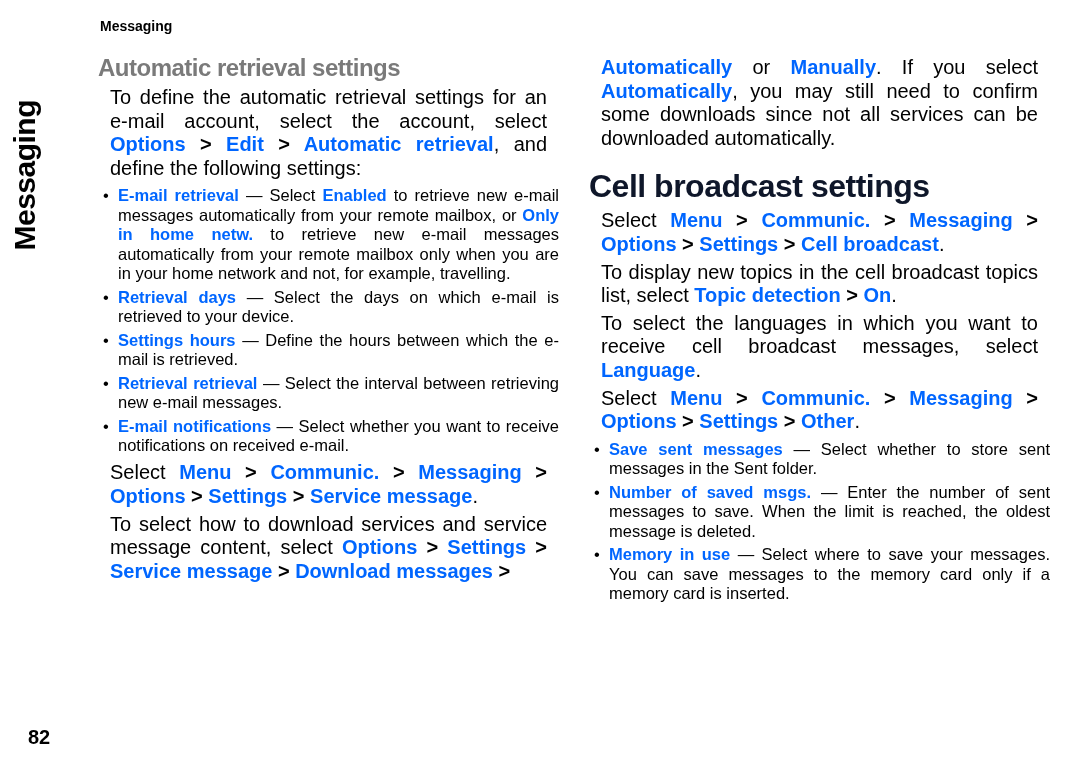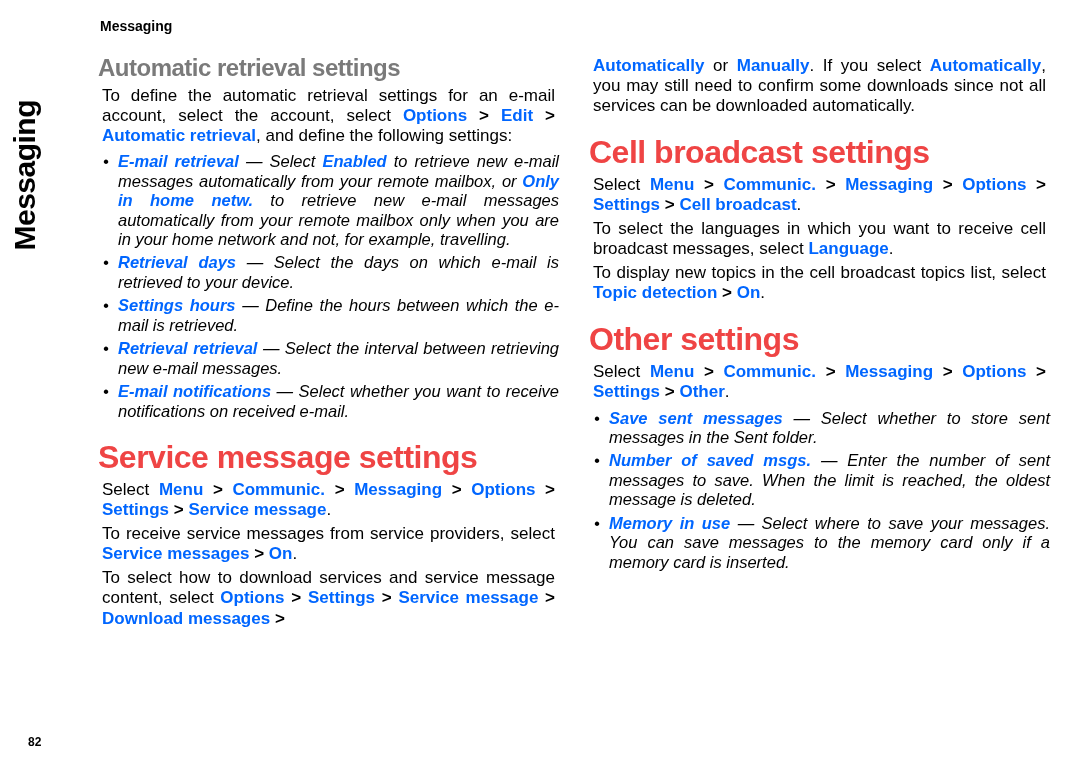--- a/index.html
+++ b/index.html
@@ -34,61 +34,60 @@
     font-size: 30px;
     writing-mode: vertical-rl;
     transform: rotate(180deg);
     letter-spacing: -0.5px;
   }
   .page-num {
     position: absolute;
     left: 28px;
     bottom: 30px;
     font-weight: 700;
-    font-size: 12px;
+    font-size: 20px;
   }
   .cols {
     display: flex;
     gap: 30px;
     margin-left: 28px;
   }
   .col {
     flex: 1 1 0;
     min-width: 0;
   }
   h2.sub {
     font-weight: 700;
     font-size: 24px;
     color: #7a7a7a;
     margin: 14px 0 2px 0;
     letter-spacing: -0.5px;
   }
   h1.sect {
     font-weight: 700;
     font-size: 32px;
-    color: #ef4444;
+    color: #0f172a;
     margin: 18px 0 2px 0;
     letter-spacing: -0.5px;
   }
   p {
-    margin: 4px 4px;
-    font-size: 17px;
+    margin: 4px 12px;
+    font-size: 20px;
     line-height: 1.18;
     text-align: justify;
   }
   ul {
     margin: 6px 0 6px 0;
     padding-left: 20px;
   }
   ul li {
     font-size: 16.5px;
     line-height: 1.18;
     margin: 4px 0;
     text-align: justify;
-    font-style: italic;
   }
   ul li::marker { content: "•  "; }
   .kw { color: #0066ff; font-weight: 700; }
   .bold { font-weight: 700; }
 </style>
 </head>
 <body>
 
 <div class="page">
   <div class="running-header">Messaging</div>
@@ -104,49 +103,44 @@
         <span>To define the automatic retrieval settings for an e-mail account, select the account, select </span><span class="kw">Options</span><span class="bold"> &gt; </span><span class="kw">Edit</span><span class="bold"> &gt; </span><span class="kw">Automatic retrieval</span><span>, and define the following settings:</span>
       </p>
       <ul>
         <li><span class="kw">E-mail retrieval</span><span> — Select </span><span class="kw">Enabled</span><span> to retrieve new e-mail messages automatically from your remote mailbox, or </span><span class="kw">Only in home netw.</span><span> to retrieve new e-mail messages automatically from your remote mailbox only when you are in your home network and not, for example, travelling.</span></li>
         <li><span class="kw">Retrieval days</span><span> — Select the days on which e-mail is retrieved to your device.</span></li>
         <li><span class="kw">Settings hours</span><span> — Define the hours between which the e-mail is retrieved.</span></li>
         <li><span class="kw">Retrieval retrieval</span><span> — Select the interval between retrieving new e-mail messages.</span></li>
         <li><span class="kw">E-mail notifications</span><span> — Select whether you want to receive notifications on received e-mail.</span></li>
       </ul>
 
-      <h1 class="sect">Service message settings</h1>
       <p>
         <span>Select </span><span class="kw">Menu</span><span class="bold"> &gt; </span><span class="kw">Communic.</span><span class="bold"> &gt; </span><span class="kw">Messaging</span><span class="bold"> &gt; </span><span class="kw">Options</span><span class="bold"> &gt; </span><span class="kw">Settings</span><span class="bold"> &gt; </span><span class="kw">Service message</span><span>.</span>
-      </p>
-      <p>
-        <span>To receive service messages from service providers, select </span><span class="kw">Service messages</span><span class="bold"> &gt; </span><span class="kw">On</span><span>.</span>
       </p>
       <p>
         <span>To select how to download services and service message content, select </span><span class="kw">Options</span><span class="bold"> &gt; </span><span class="kw">Settings</span><span class="bold"> &gt; </span><span class="kw">Service message</span><span class="bold"> &gt; </span><span class="kw">Download messages</span><span class="bold"> &gt; </span>
       </p>
     </div>
 
     <div class="col">
       <p style="margin-top:16px;">
         <span class="kw">Automatically</span><span> or </span><span class="kw">Manually</span><span>. If you select </span><span class="kw">Automatically</span><span>, you may still need to confirm some downloads since not all services can be downloaded automatically.</span>
       </p>
 
       <h1 class="sect">Cell broadcast settings</h1>
       <p>
         <span>Select </span><span class="kw">Menu</span><span class="bold"> &gt; </span><span class="kw">Communic.</span><span class="bold"> &gt; </span><span class="kw">Messaging</span><span class="bold"> &gt; </span><span class="kw">Options</span><span class="bold"> &gt; </span><span class="kw">Settings</span><span class="bold"> &gt; </span><span class="kw">Cell broadcast</span><span>.</span>
       </p>
       <p>
+        <span>To display new topics in the cell broadcast topics list, select </span><span class="kw">Topic detection</span><span class="bold"> &gt; </span><span class="kw">On</span><span>.</span>
+      </p>
+      <p>
         <span>To select the languages in which you want to receive cell broadcast messages, select </span><span class="kw">Language</span><span>.</span>
       </p>
-      <p>
-        <span>To display new topics in the cell broadcast topics list, select </span><span class="kw">Topic detection</span><span class="bold"> &gt; </span><span class="kw">On</span><span>.</span>
-      </p>
 
-      <h1 class="sect">Other settings</h1>
       <p>
         <span>Select </span><span class="kw">Menu</span><span class="bold"> &gt; </span><span class="kw">Communic.</span><span class="bold"> &gt; </span><span class="kw">Messaging</span><span class="bold"> &gt; </span><span class="kw">Options</span><span class="bold"> &gt; </span><span class="kw">Settings</span><span class="bold"> &gt; </span><span class="kw">Other</span><span>.</span>
       </p>
       <ul>
         <li><span class="kw">Save sent messages </span><span> — Select whether to store sent messages in the Sent folder.</span></li>
         <li><span class="kw">Number of saved msgs. </span><span> — Enter the number of sent messages to save. When the limit is reached, the oldest message is deleted.</span></li>
         <li><span class="kw">Memory in use </span><span> — Select where to save your messages. You can save messages to the memory card only if a memory card is inserted.</span></li>
       </ul>
     </div>
   </div>

